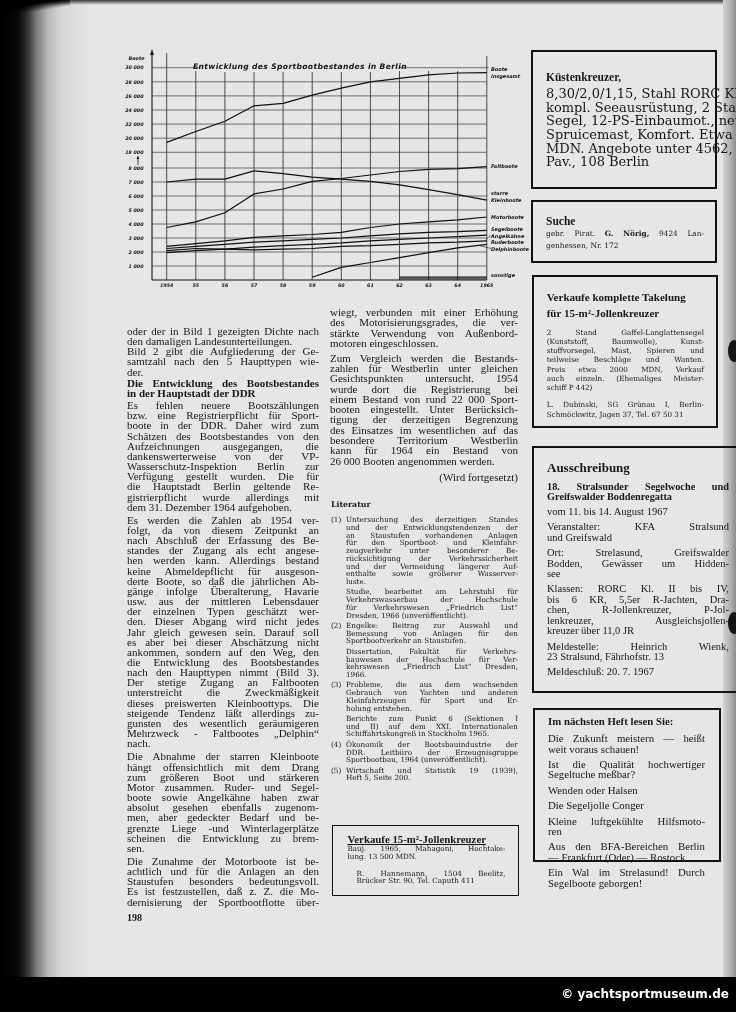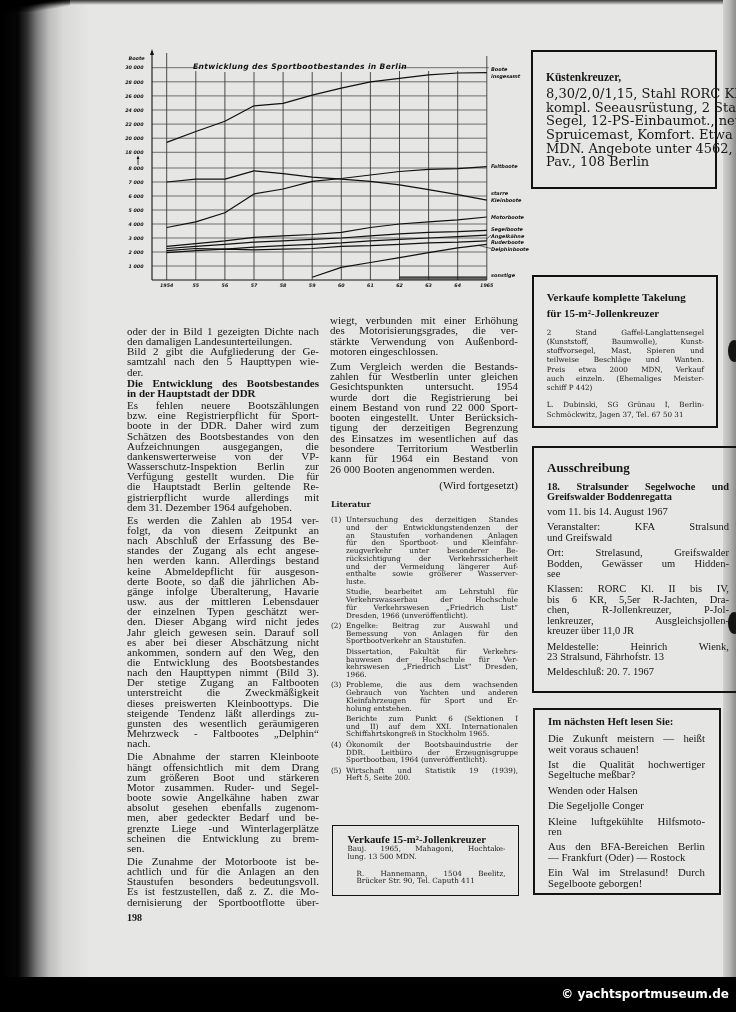--- a/index.html
+++ b/index.html
@@ -35,21 +35,21 @@
 
   .left-col { left:127px; top:310px; width:192px; font-size:11px; line-height:10.15px; }
   .left-col .blk-para { margin-top:3px; }
   .left-col .blk-para:first-child { margin-top:16px; }
   .left-col .blk-para-cont { margin-top:0; }
   .left-col .blk-heading { margin-top:1.5px; font-weight:bold; }
   .left-col .blk-heading + .blk-para { margin-top:1.5px; }
 
   .mid-col { left:330px; top:307px; width:188px; font-size:11px; line-height:10.3px; }
   .mid-col .blk-para { margin-top:4.5px; }
-  .mid-col .blk-para:first-child { margin-top:8px; }
+  .mid-col .blk-para:first-child { margin-top:0; }
   .cont-note { text-align:right; margin-top:6px; }
 
   .lit-title { position:absolute; left:331px; top:500px; font-family:"DejaVu Serif", serif; font-weight:bold; font-size:7.8px; line-height:9px; }
   .lit { position:absolute; left:331px; top:516px; width:187px; font-family:"DejaVu Serif", serif; font-size:7.2px; line-height:7.75px; }
   .lit-item { display:flex; }
   .lit-item + .lit-item { margin-top:2.6px; }
   .lit-num { width:15px; flex:none; }
   .lit-body { width:172px; }
   .lit-sub { margin-top:2.6px; }
 
@@ -69,27 +69,27 @@
   #ad-tak .ad-title { font-size:11px; line-height:16px; }
   #ad-tak .ad-body { margin-top:6.4px; font-size:7.2px; line-height:9.25px; }
   #ad-tak .ad-contact { margin-top:7.6px; font-size:7.2px; line-height:10px; }
 
   #ad-aus { left:532px; top:446px; width:211px; height:247px; padding:12.3px 12px 0 13px; }
   #ad-aus .ad-title { font-size:13px; line-height:16px; }
   #ad-aus .event { margin-top:5.4px; font-weight:bold; font-size:10.3px; line-height:10px; }
   #ad-aus .apara { font-size:10.5px; line-height:10.5px; margin-top:4.8px; }
   #ad-aus .apara.first { margin-top:5.3px; }
 
-  #ad-next { left:533px; top:708px; width:188px; height:187px; padding:5px 14px 0 13px; }
+  #ad-next { left:533px; top:708px; width:188px; height:154px; padding:5px 14px 0 13px; }
   #ad-next .ad-title { font-size:10.8px; line-height:12px; }
   #ad-next .nitem { font-size:10.8px; line-height:10.4px; margin-top:5px; }
   #ad-next .nitem.first { margin-top:6.1px; }
 
   #ad-jol { left:332px; top:825px; width:187px; height:71px; border-width:1.5px; padding:7px 12.5px 0 14.5px; }
-  #ad-jol .ad-title { font-size:10.8px; line-height:12px; }
+  #ad-jol .ad-title { font-size:10.8px; line-height:12px;text-decoration:underline; }
   #ad-jol .ad-body { font-size:7.2px; line-height:8.3px; }
   #ad-jol .ad-contact { margin-top:8px; padding-left:9px; font-size:7.2px; line-height:7.6px; }
 
   .page-number { position:absolute; left:127px; top:912px; font-weight:bold; font-size:10px; line-height:12px; }
   .footer-band { position:absolute; left:0; top:977px; width:736px; height:35px; background:#000; }
   .watermark { position:absolute; right:7px; top:10px; color:#fff; font-family:"DejaVu Sans", sans-serif; font-size:12px; font-weight:bold; line-height:14px; }
 </style>
 </head>
 <body>
 
@@ -357,20 +357,27 @@
     <div class="ad-body small" id="kue-body">
         <div class="ln">8,30/2,0/1,15, Stahl RORC KL IV,</div>
         <div class="ln">kompl. Seeausrüstung, 2 Stand</div>
         <div class="ln">Segel, 12-PS-Einbaumot., neuer</div>
         <div class="ln">Spruicemast, Komfort. Etwa 17 000</div>
         <div class="ln">MDN. Angebote unter 4562, BZ-</div>
         <div class="ln end">Pav., 108 Berlin</div>
       </div>
   </div>
 
+  <div class="ad" id="ad-suche">
+    <div class="ad-title">Suche</div>
+    <div class="ad-body small" id="suche-body">
+        <div class="ln"><span>gebr. Pirat. </span><span class="b">G. Nörig,</span><span> 9424 Lan-</span></div>
+        <div class="ln end">genhessen, Nr. 172</div>
+      </div>
+  </div>
 
   <div class="ad" id="ad-tak">
     <div class="ad-title" id="tak-title">
         <div class="ln end">Verkaufe komplette Takelung</div>
         <div class="ln end">für 15-m²-Jollenkreuzer</div>
       </div>
     <div class="ad-body small" id="tak-body">
         <div class="ln">2 Stand Gaffel-Langlattensegel</div>
         <div class="ln">(Kunststoff, Baumwolle), Kunst-</div>
         <div class="ln">stoffvorsegel, Mast, Spieren und</div>

